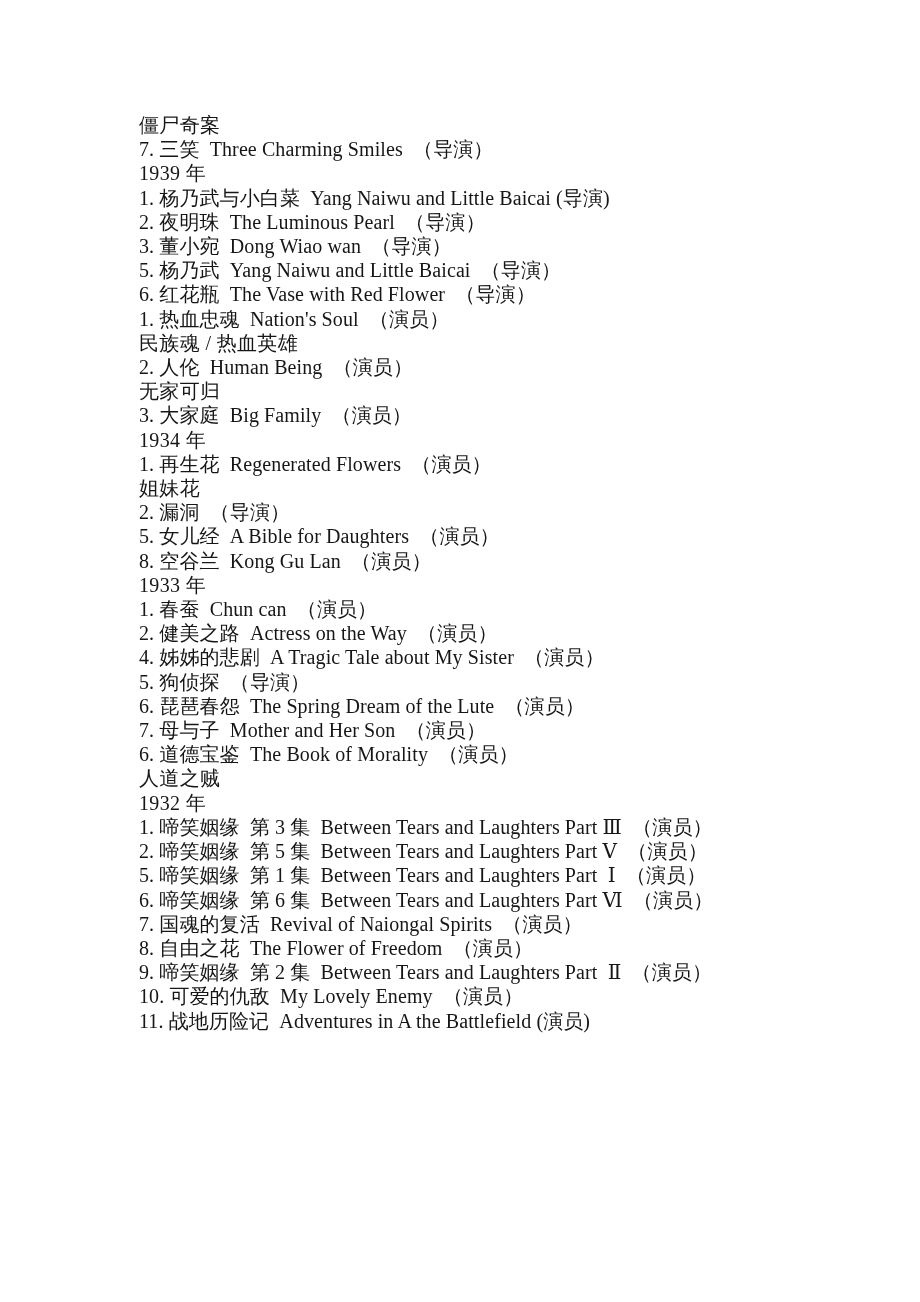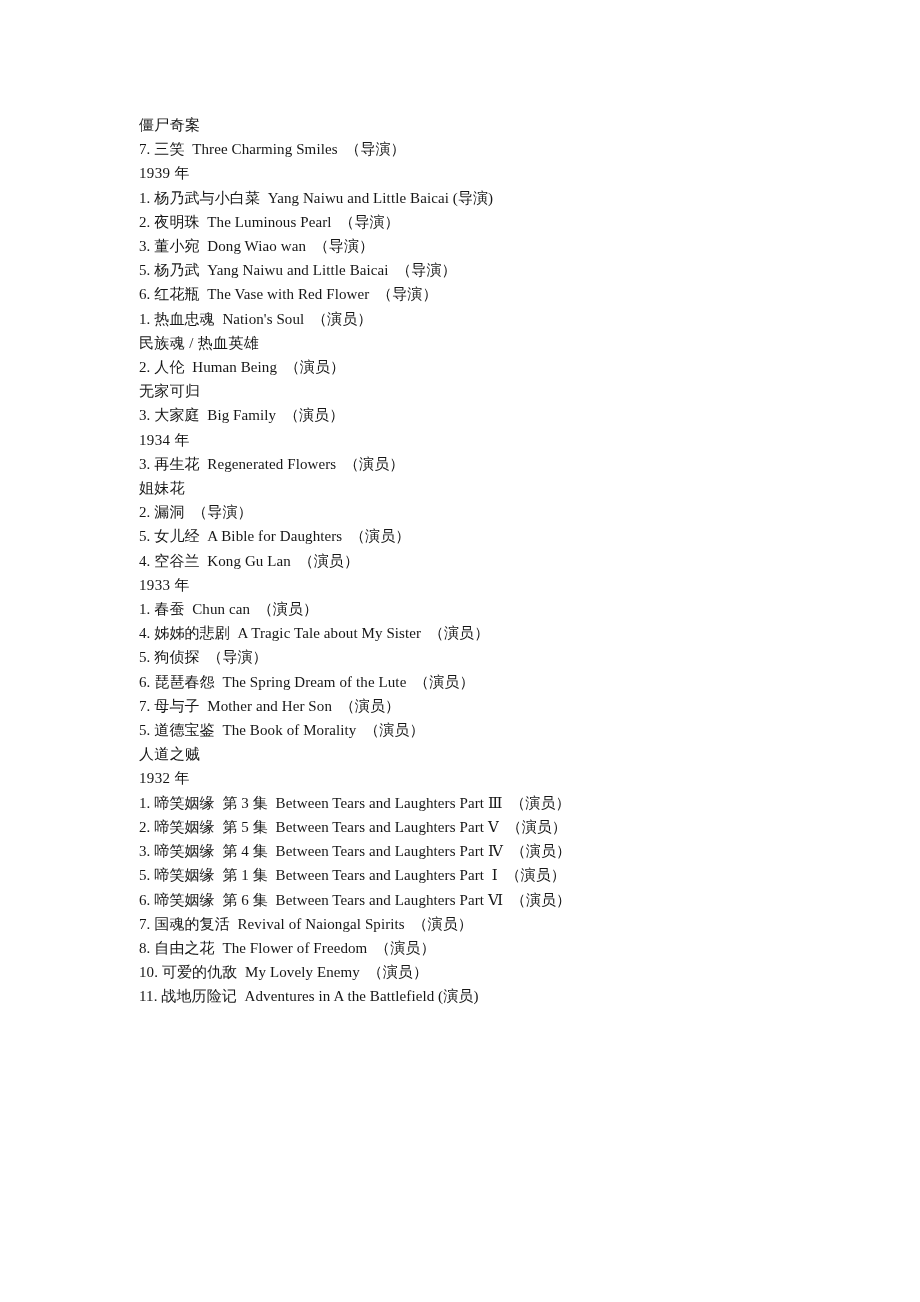--- a/index.html
+++ b/index.html
@@ -15,21 +15,21 @@
     overflow: hidden;
     font-family: "Liberation Serif", "DejaVu Serif", serif;
   }
   .doc-body {
     position: absolute;
     left: 139px;
     top: 113px;
     width: 700px;
   }
   .line {
-    font-size: 15px;
+    font-size: 20px;
     line-height: 24.2px;
     color: #161616;
     white-space: pre;
     letter-spacing: 0.1px;
     font-family: "Liberation Serif", "DejaVu Serif", serif;
   }
   .line.cjk-head {
     letter-spacing: 0.35px;
   }
 </style>
@@ -45,37 +45,38 @@
       <div class="line">2. 夜明珠  The Luminous Pearl  （导演）</div>
       <div class="line">3. 董小宛  Dong Wiao wan  （导演）</div>
       <div class="line">5. 杨乃武  Yang Naiwu and Little Baicai  （导演）</div>
       <div class="line">6. 红花瓶  The Vase with Red Flower  （导演）</div>
       <div class="line">1. 热血忠魂  Nation's Soul  （演员）</div>
       <div class="line cjk-head">民族魂 / 热血英雄</div>
       <div class="line">2. 人伦  Human Being  （演员）</div>
       <div class="line cjk-head">无家可归</div>
       <div class="line">3. 大家庭  Big Family  （演员）</div>
       <div class="line cjk-head">1934 年</div>
-      <div class="line">3. 再生花  Regenerated Flowers  （演员）</div>
+      <div class="line">1. 再生花  Regenerated Flowers  （演员）</div>
       <div class="line cjk-head">姐妹花</div>
       <div class="line">2. 漏洞  （导演）</div>
       <div class="line">5. 女儿经  A Bible for Daughters  （演员）</div>
-      <div class="line">4. 空谷兰  Kong Gu Lan  （演员）</div>
+      <div class="line">8. 空谷兰  Kong Gu Lan  （演员）</div>
       <div class="line cjk-head">1933 年</div>
       <div class="line">1. 春蚕  Chun can  （演员）</div>
+      <div class="line">2. 健美之路  Actress on the Way  （演员）</div>
       <div class="line">4. 姊姊的悲剧  A Tragic Tale about My Sister  （演员）</div>
       <div class="line">5. 狗侦探  （导演）</div>
       <div class="line">6. 琵琶春怨  The Spring Dream of the Lute  （演员）</div>
       <div class="line">7. 母与子  Mother and Her Son  （演员）</div>
-      <div class="line">5. 道德宝鉴  The Book of Morality  （演员）</div>
+      <div class="line">6. 道德宝鉴  The Book of Morality  （演员）</div>
       <div class="line cjk-head">人道之贼</div>
       <div class="line cjk-head">1932 年</div>
       <div class="line">1. 啼笑姻缘  第 3 集  Between Tears and Laughters Part Ⅲ  （演员）</div>
       <div class="line">2. 啼笑姻缘  第 5 集  Between Tears and Laughters Part Ⅴ  （演员）</div>
-      <div class="line">3. 啼笑姻缘  第 4 集  Between Tears and Laughters Part Ⅳ  （演员）</div>
       <div class="line">5. 啼笑姻缘  第 1 集  Between Tears and Laughters Part  Ⅰ  （演员）</div>
       <div class="line">6. 啼笑姻缘  第 6 集  Between Tears and Laughters Part Ⅵ  （演员）</div>
       <div class="line">7. 国魂的复活  Revival of Naiongal Spirits  （演员）</div>
       <div class="line">8. 自由之花  The Flower of Freedom  （演员）</div>
+      <div class="line">9. 啼笑姻缘  第 2 集  Between Tears and Laughters Part  Ⅱ  （演员）</div>
       <div class="line">10. 可爱的仇敌  My Lovely Enemy  （演员）</div>
       <div class="line">11. 战地历险记  Adventures in A the Battlefield (演员)</div>
     </div>
 </div>
 
 </body></html>

